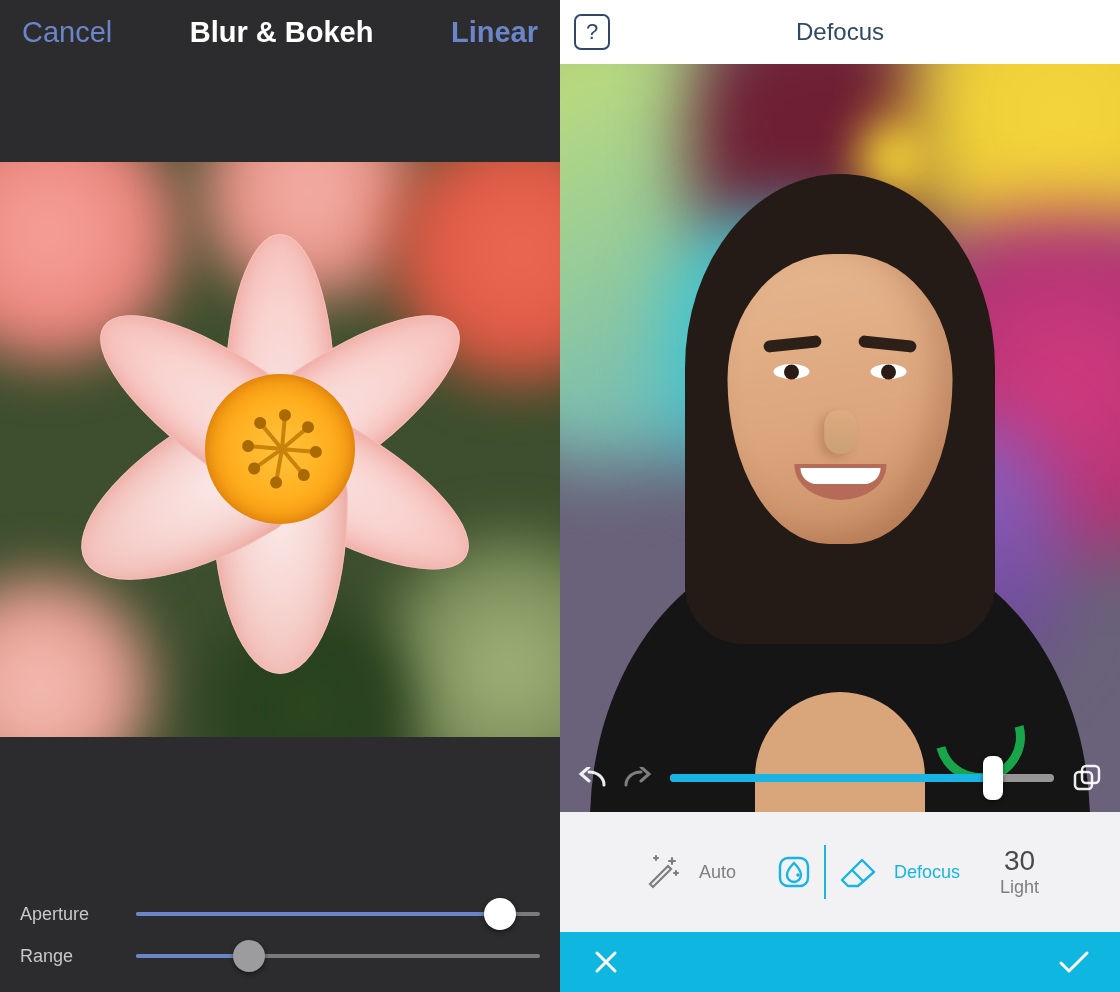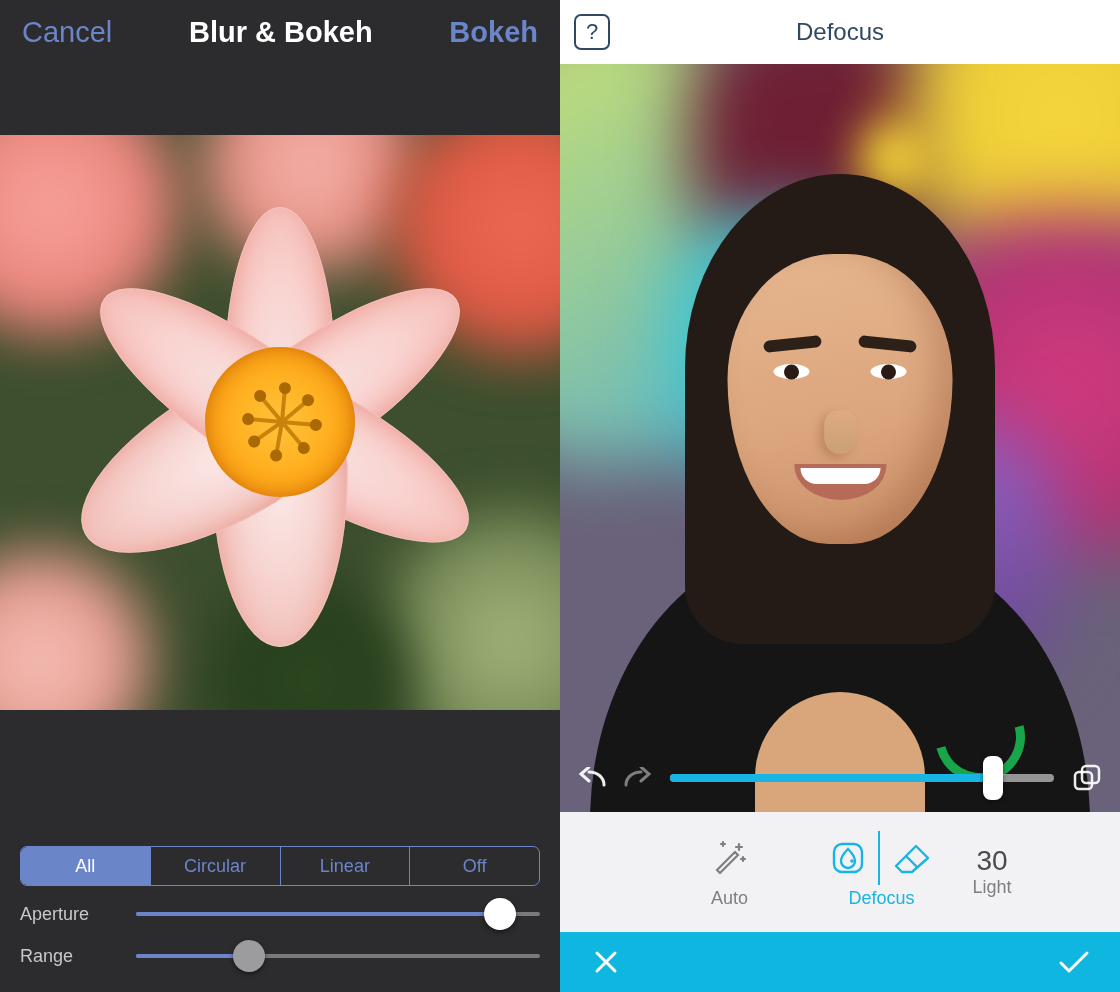--- a/index.html
+++ b/index.html
@@ -181,21 +181,21 @@
   .ob-icon{color:rgba(255,255,255,.92);width:34px;height:34px;display:flex;align-items:center;justify-content:center;cursor:pointer;}
   .ob-icon.dim{color:rgba(255,255,255,.45);cursor:default;}
   .ob-slider{flex:1;position:relative;height:28px;margin:0 6px;}
   .ob-track{position:absolute;left:0;right:0;top:50%;height:8px;background:rgba(255,255,255,.55);border-radius:4px;transform:translateY(-50%);}
   .ob-fill{position:absolute;left:0;top:50%;height:8px;background:#18b4e4;border-radius:4px;transform:translateY(-50%);}
   .ob-thumb{position:absolute;top:50%;width:20px;height:44px;border-radius:8px;background:#fff;transform:translate(-50%,-50%);box-shadow:0 1px 4px rgba(0,0,0,.5);}
 
   .right-tools{
     height:120px;background:#f2f2f4;display:flex;align-items:center;justify-content:center;gap:40px;
   }
-  .tool{display:flex;flex-direction:column;align-items:center;gap:8px;cursor:pointer;margin-left:40px;}
+  .tool{display:flex;flex-direction:row;align-items:center;gap:16px;cursor:pointer;}
   .tool .ticon{height:44px;display:flex;align-items:center;justify-content:center;}
   .tool .tlab{font-size:18px;color:#7f7f82;}
   .tool.active .tlab{color:#18b4e4;}
   .tool.active svg{stroke:#18b4e4;fill:none;}
   .sep{width:2px;height:54px;background:#18b4e4;}
   .value-tool{display:flex;flex-direction:column;align-items:center;gap:2px;cursor:pointer;}
   .value-tool .num{font-size:28px;line-height:1;color:#4a4a4c;font-weight:400;}
   .value-tool .vlab{font-size:18px;color:#7f7f82;}
 
   .right-bottom{
@@ -203,21 +203,21 @@
   }
   .rb-btn{color:#fff;cursor:pointer;display:flex;align-items:center;justify-content:center;width:40px;height:40px;}
 </style>
 </head>
 <body>
 
 <div class="left">
   <div class="left-header">
     <span class="btn">Cancel</span>
     <span class="title">Blur &amp; Bokeh</span>
-    <span class="btn apply">Bokeh</span>
+    <span class="btn apply">Linear</span>
   </div>
 
   <div class="left-preview">
     <div class="flower-img">
       <div class="fblob fb1"></div>
         <div class="fblob fb2"></div>
         <div class="fblob fb3"></div>
       <div class="fblob fb4"></div>
         <div class="fblob fb5"></div>
         <div class="fblob fb6"></div>
@@ -238,26 +238,20 @@
             <div class="stamen s7"></div>
             <div class="stamen s8"></div>
         </div>
       </div>
     </div>
   </div>
 
   <div class="left-controls">
 
     <div class="ctrl-col">
-      <div class="seg">
-        <div class="sel">All</div>
-        <div>Circular</div>
-        <div>Linear</div>
-        <div>Off</div>
-      </div>
 
       <div class="slider-row">
         <span class="lab">Aperture</span>
         <div class="slider">
           <div class="track"></div>
           <div class="fill" style="width:90%"></div>
           <div class="thumb" style="left:90%"></div>
         </div>
       </div>
 

